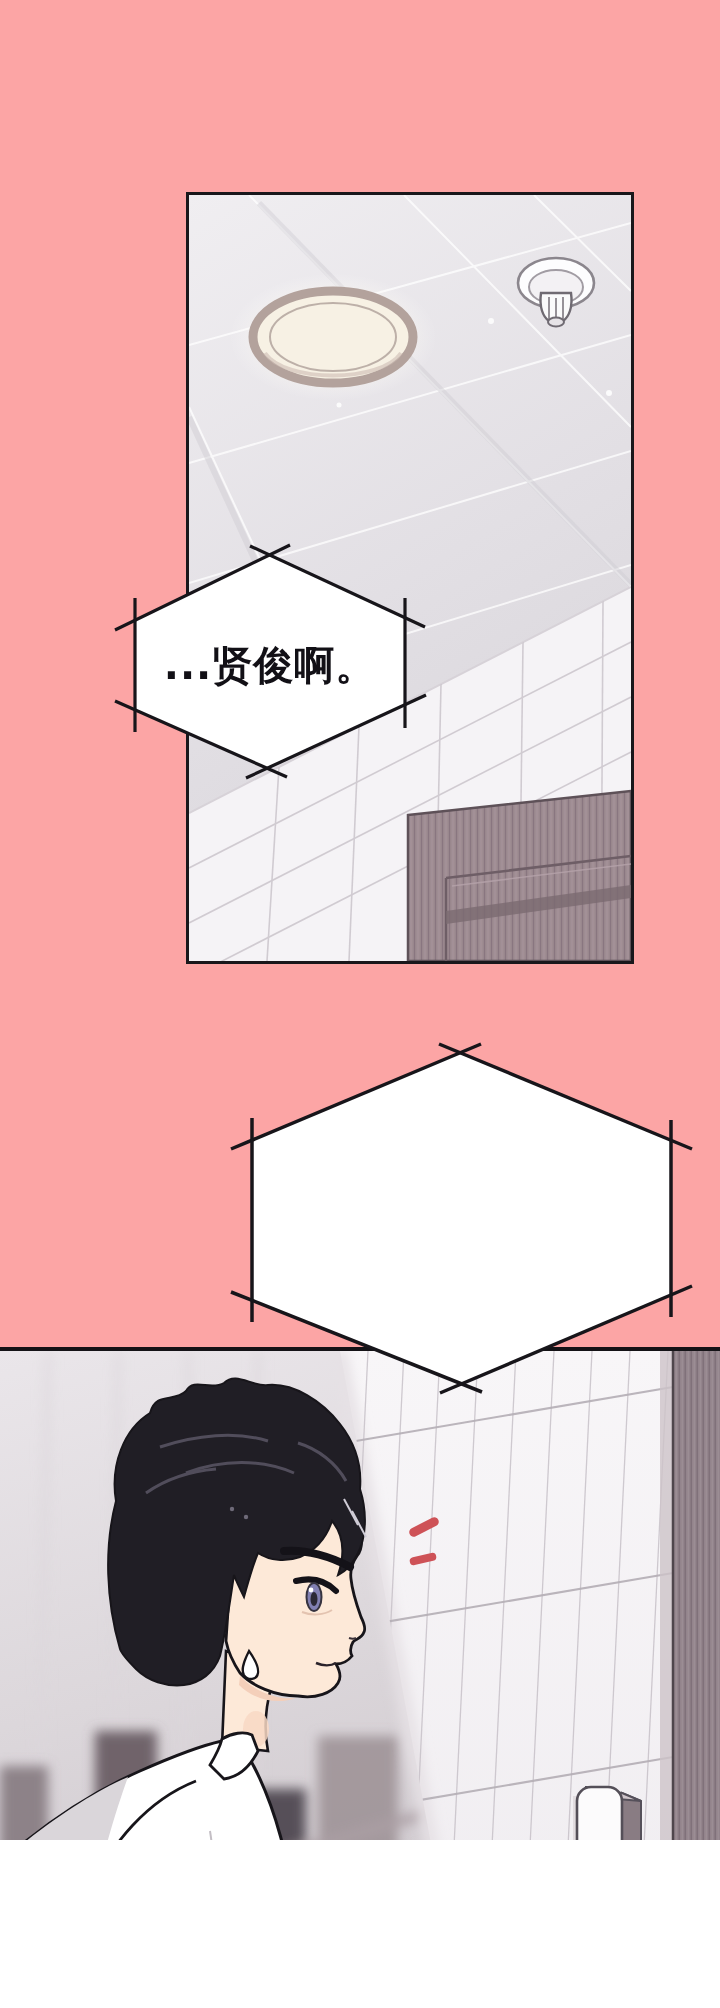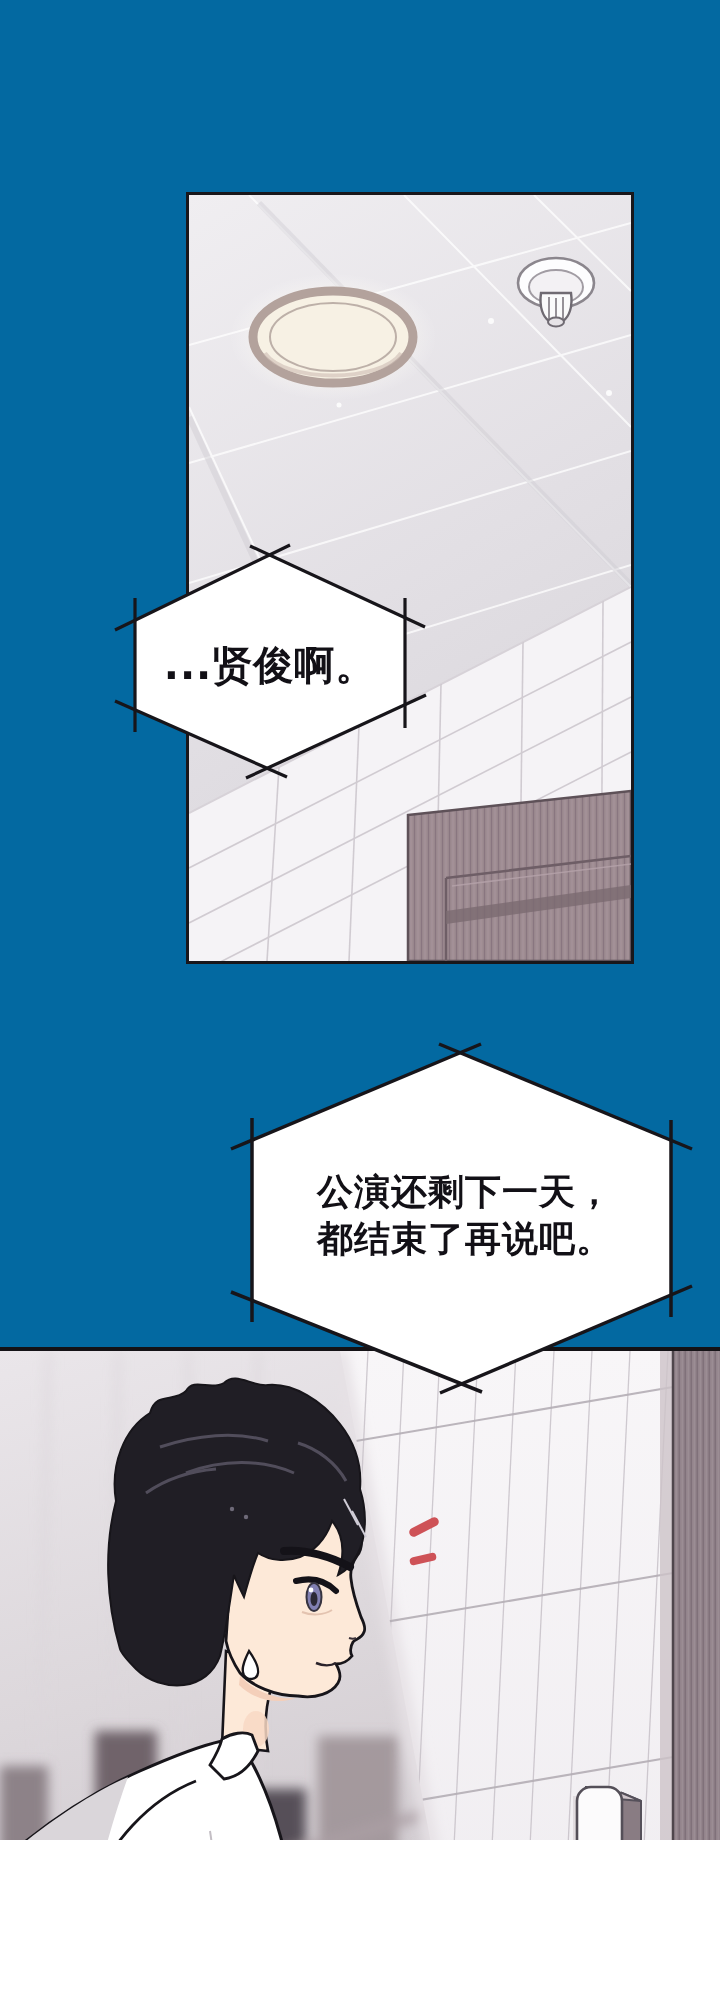--- a/index.html
+++ b/index.html
@@ -1,16 +1,16 @@
 <!DOCTYPE html>
 <html><head>
 <meta charset="utf-8">
 <style>
   html,body{margin:0;padding:0;background:#ffffff;}
-  #page{position:relative;width:720px;height:1840px;background:#0369a1;overflow:hidden;
+  #page{position:relative;width:720px;height:1840px;background:#fca5a5;overflow:hidden;
         font-family:"DejaVu Sans","Liberation Sans",sans-serif;}
   .abs{position:absolute;}
   svg{display:block;}
   .bubble-text{position:absolute;text-align:center;color:#121016;font-weight:bold;
                font-family:"DejaVu Sans","Liberation Sans",sans-serif;}
 </style>
 </head>
 <body>
 
 <div id="page">
@@ -123,24 +123,20 @@
       <polygon points="240,18 32,105 32,265 241,349 451,260 451,105" fill="#ffffff"></polygon>
       <g stroke="#17151a" stroke-width="3.5">
         <line x1="261" y1="9" x2="11" y2="114"></line>
         <line x1="32" y1="83" x2="32" y2="287"></line>
         <line x1="11" y1="257" x2="262" y2="357"></line>
         <line x1="220" y1="358" x2="472" y2="251"></line>
         <line x1="451" y1="85" x2="451" y2="282"></line>
         <line x1="472" y1="114" x2="219" y2="9"></line>
       </g>
     </svg>
-    <div class="bubble-text" style="left:0;top:133px;width:490px;font-size:36px;line-height:47px;letter-spacing:1px;">
-      <div>公演还剩下一天，</div>
-      <div>都结束了再说吧。</div>
-    </div>
   </div>
 
   <div class="abs" style="left:0;top:1347px;width:720px;height:661px;border-top:4px solid #141216;background:#d8d3d7;overflow:hidden;">
     <svg width="720" height="661" viewBox="0 0 720 661">
       <defs>
         <linearGradient id="corrGrad" x1="0" y1="0" x2="0.2" y2="1">
           <stop offset="0" stop-color="#eae6ea"></stop>
             <stop offset="0.55" stop-color="#dcd7db"></stop>
             <stop offset="1" stop-color="#cfc9ce"></stop>
         </linearGradient>

